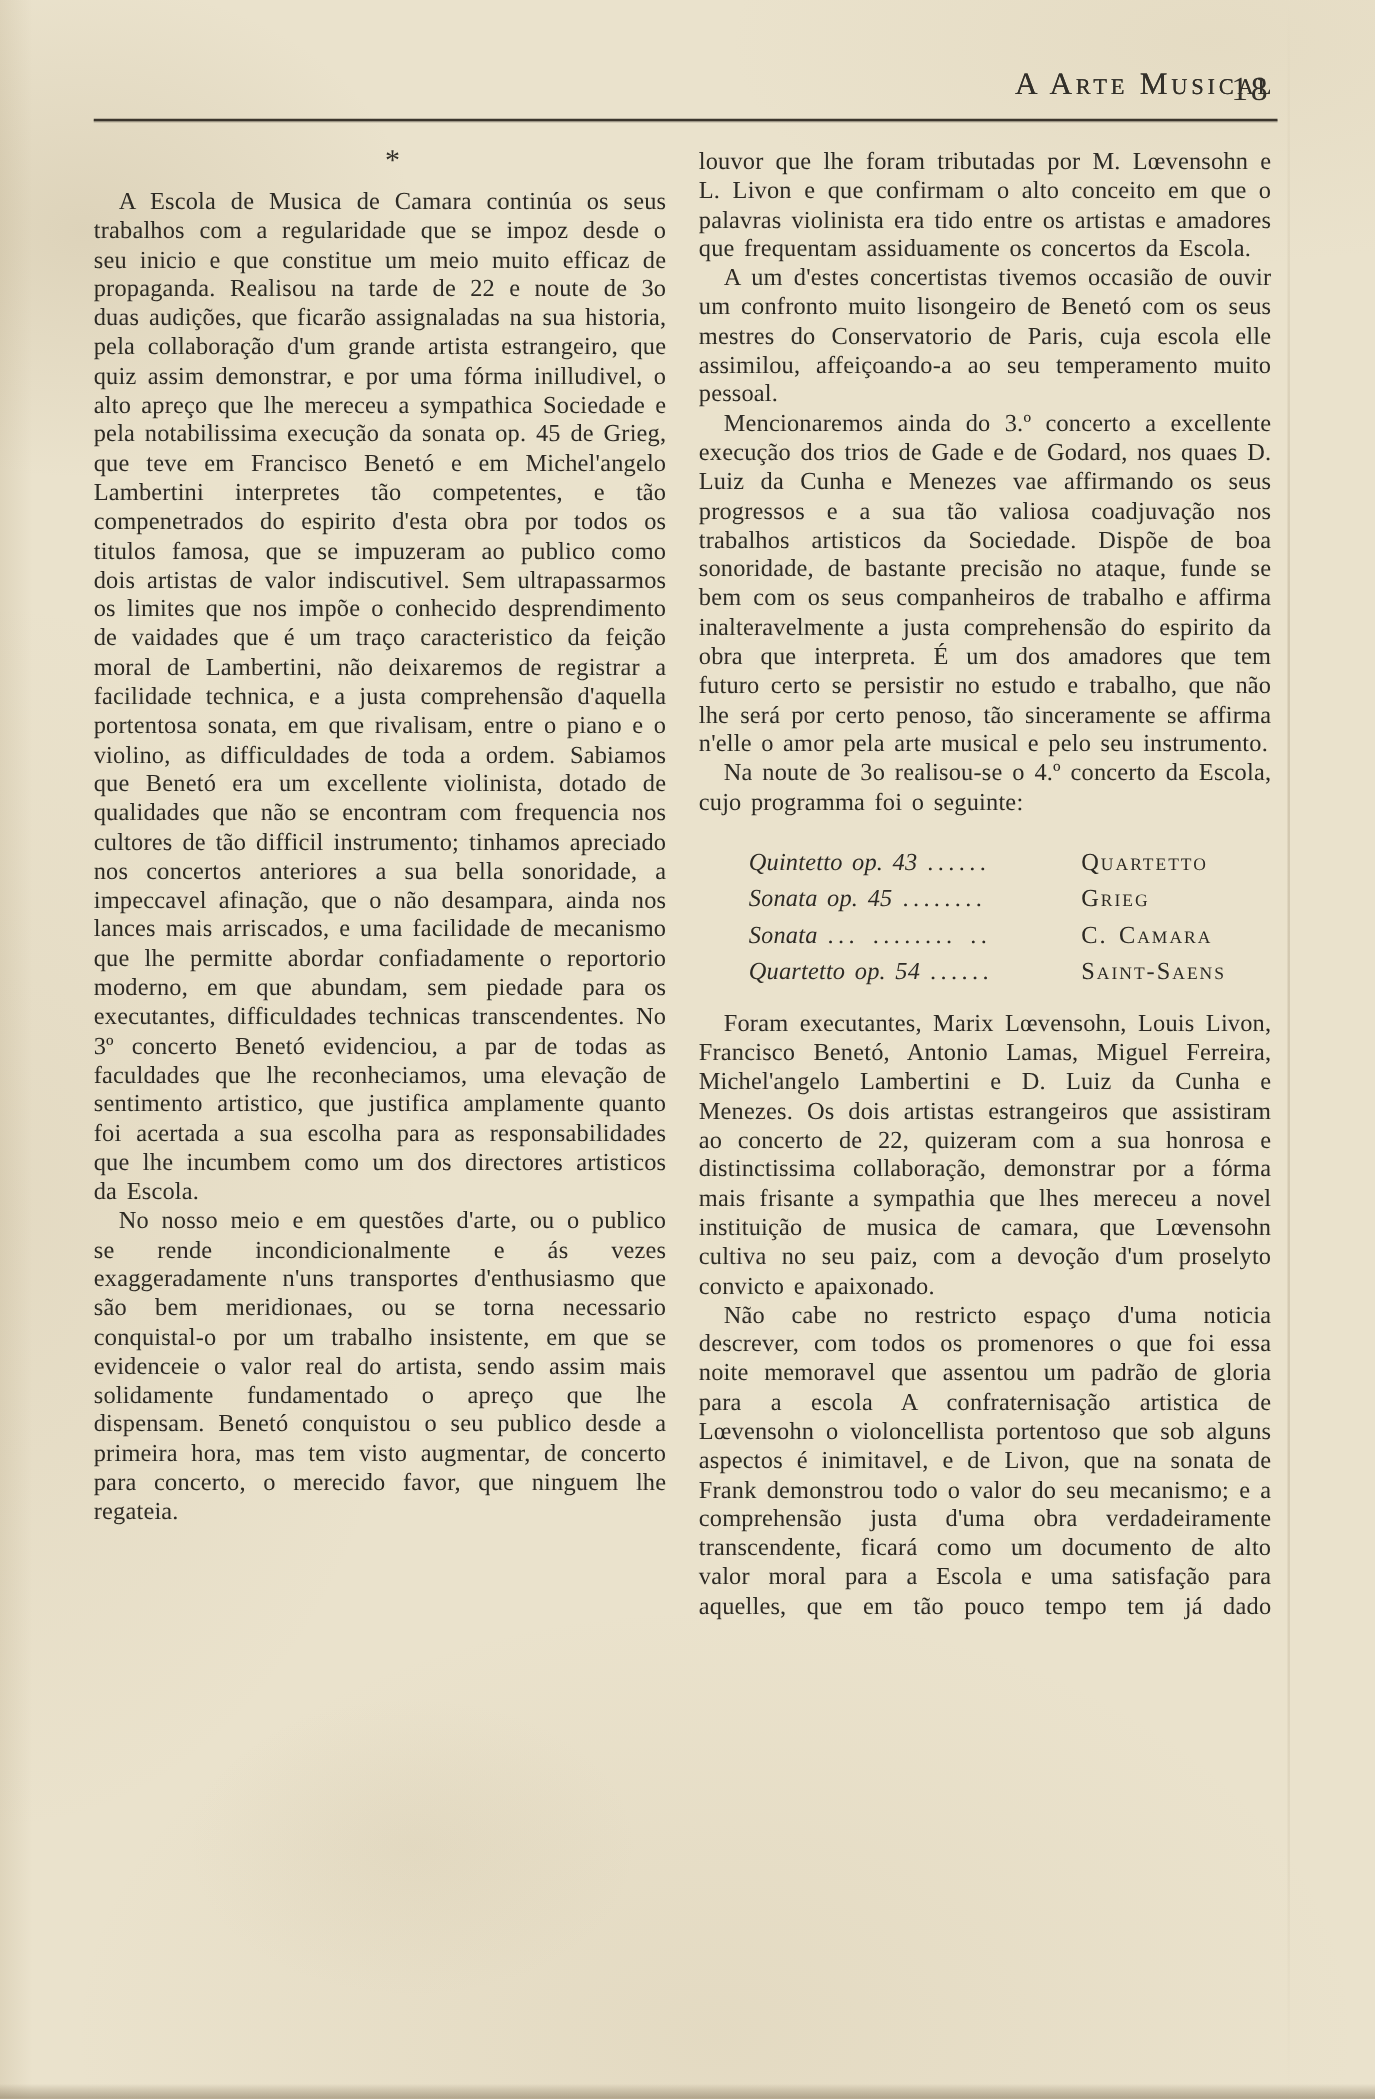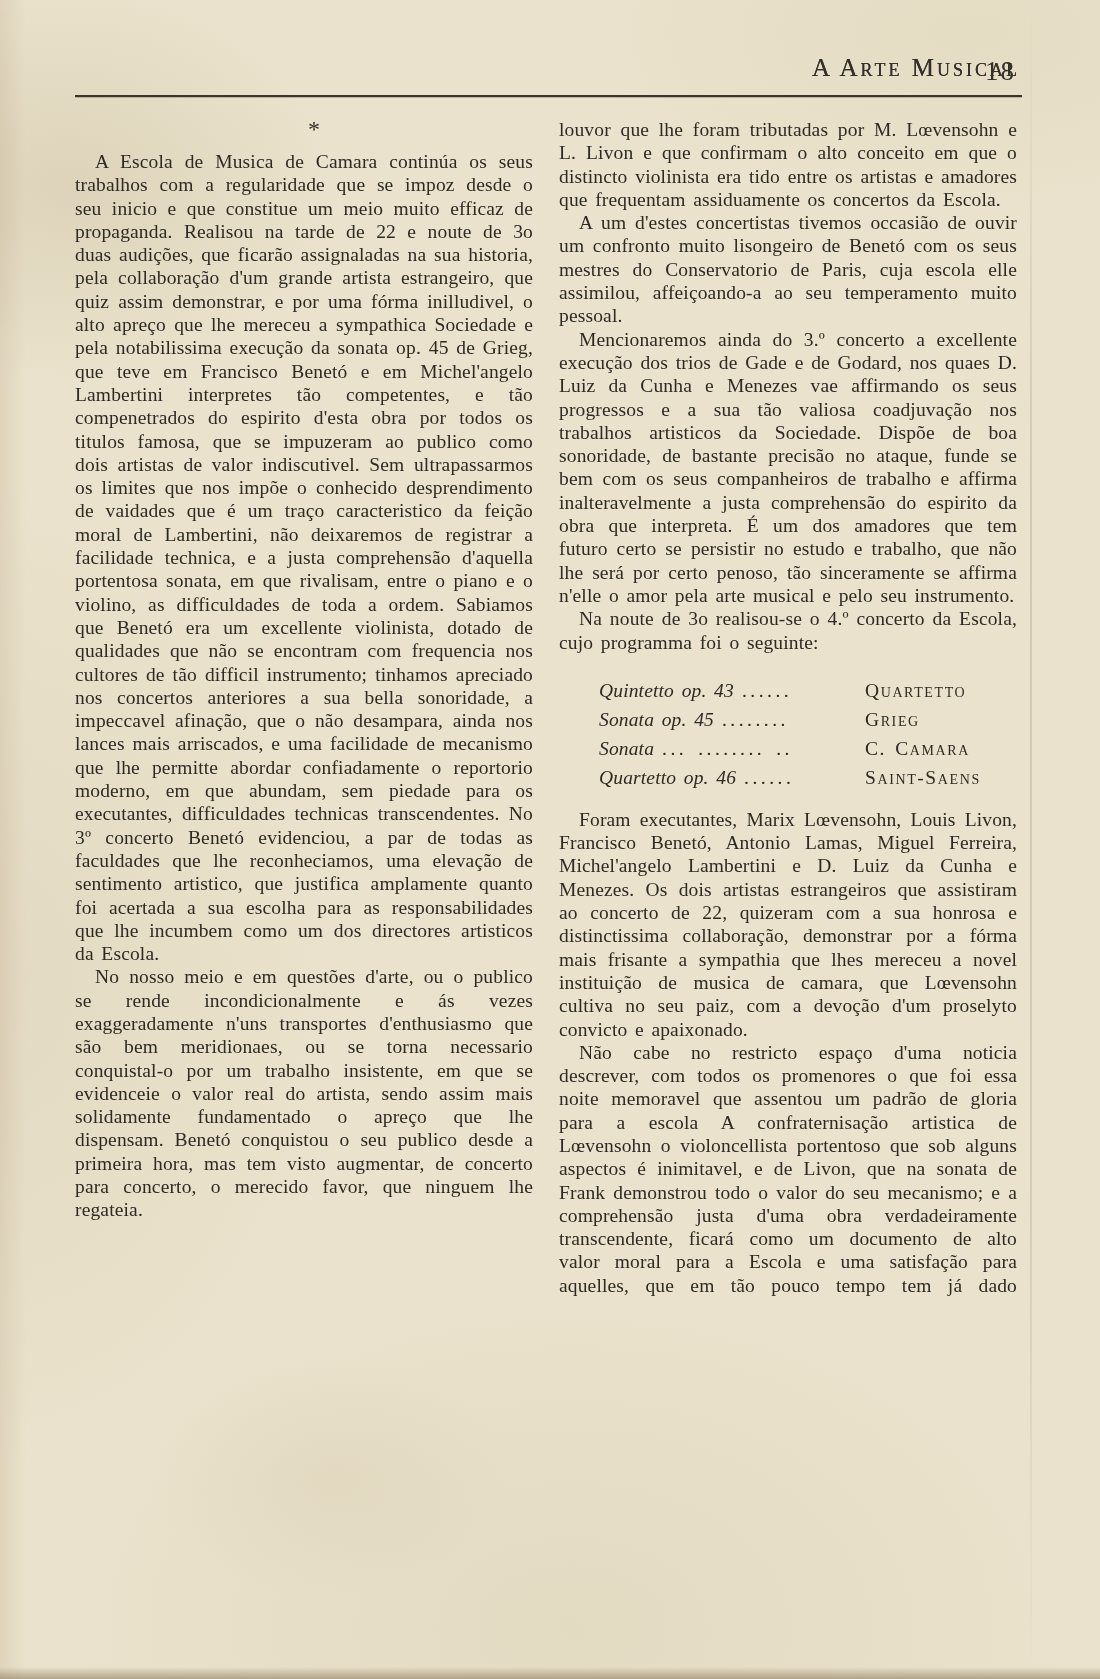--- a/index.html
+++ b/index.html
@@ -98,40 +98,40 @@
 
   <div class="columns">
 
     <div class="col">
       <p class="asterisk">*</p>
       <p>A Escola de Musica de Camara continúa os seus trabalhos com a regularidade que se impoz desde o seu inicio e que constitue um meio muito efficaz de propaganda. Realisou na tarde de 22 e noute de 3o duas audições, que ficarão assignaladas na sua historia, pela collaboração d'um grande artista estrangeiro, que quiz assim demonstrar, e por uma fórma inilludivel, o alto apreço que lhe mereceu a sympathica Sociedade e pela notabilissima execução da sonata op. 45 de Grieg, que teve em Francisco Benetó e em Michel'angelo Lambertini interpretes tão competentes, e tão compenetrados do espirito d'esta obra por todos os titulos famosa, que se impuzeram ao publico como dois artistas de valor indiscutivel. Sem ultrapassarmos os limites que nos impõe o conhecido desprendimento de vaidades que é um traço caracteristico da feição moral de Lambertini, não deixaremos de registrar a facilidade technica, e a justa comprehensão d'aquella portentosa sonata, em que rivalisam, entre o piano e o violino, as difficuldades de toda a ordem. Sabiamos que Benetó era um excellente violinista, dotado de qualidades que não se encontram com frequencia nos cultores de tão difficil instrumento; tinhamos apreciado nos concertos anteriores a sua bella sonoridade, a impeccavel afinação, que o não desampara, ainda nos lances mais arriscados, e uma facilidade de mecanismo que lhe permitte abordar confiadamente o reportorio moderno, em que abundam, sem piedade para os executantes, difficuldades technicas transcendentes. No 3º concerto Benetó evidenciou, a par de todas as faculdades que lhe reconheciamos, uma elevação de sentimento artistico, que justifica amplamente quanto foi acertada a sua escolha para as responsabilidades que lhe incumbem como um dos directores artisticos da Escola.</p>
       <p>No nosso meio e em questões d'arte, ou o publico se rende incondicionalmente e ás vezes exaggeradamente n'uns transportes d'enthusiasmo que são bem meridionaes, ou se torna necessario conquistal-o por um trabalho insistente, em que se evidenceie o valor real do artista, sendo assim mais solidamente fundamentado o apreço que lhe dispensam. Benetó conquistou o seu publico desde a primeira hora, mas tem visto augmentar, de concerto para concerto, o merecido favor, que ninguem lhe regateia.</p>
     </div>
 
     <div class="col">
-      <p class="no-indent">louvor que lhe foram tributadas por M. Lœvensohn e L. Livon e que confirmam o alto conceito em que o distincto violinista era tido entre os artistas e amadores que frequentam assiduamente os concertos da Escola.</p>
+      <p class="no-indent">louvor que lhe foram tributadas por M. Lœvensohn e L. Livon e que confirmam o alto conceito em que o palavras violinista era tido entre os artistas e amadores que frequentam assiduamente os concertos da Escola.</p>
       <p>A um d'estes concertistas tivemos occasião de ouvir um confronto muito lisongeiro de Benetó com os seus mestres do Conservatorio de Paris, cuja escola elle assimilou, affeiçoando-a ao seu temperamento muito pessoal.</p>
       <p>Mencionaremos ainda do 3.º concerto a excellente execução dos trios de Gade e de Godard, nos quaes D. Luiz da Cunha e Menezes vae affirmando os seus progressos e a sua tão valiosa coadjuvação nos trabalhos artisticos da Sociedade. Dispõe de boa sonoridade, de bastante precisão no ataque, funde se bem com os seus companheiros de trabalho e affirma inalteravelmente a justa comprehensão do espirito da obra que interpreta. É um dos amadores que tem futuro certo se persistir no estudo e trabalho, que não lhe será por certo penoso, tão sinceramente se affirma n'elle o amor pela arte musical e pelo seu instrumento.</p>
       <p>Na noute de 3o realisou-se o 4.º concerto da Escola, cujo programma foi o seguinte:</p>
 
       <div class="program">
         <div class="prog-row">
           <span class="prog-left"><span class="prog-piece">Quintetto op. 43</span><span class="prog-dots">......</span></span>
           <span class="prog-composer">Quartetto</span>
         </div>
         <div class="prog-row">
           <span class="prog-left"><span class="prog-piece">Sonata op. 45</span><span class="prog-dots">........</span></span>
           <span class="prog-composer">Grieg</span>
         </div>
         <div class="prog-row">
           <span class="prog-left"><span class="prog-piece">Sonata</span><span class="prog-dots">... ........ ..</span></span>
           <span class="prog-composer">C. Camara</span>
         </div>
         <div class="prog-row">
-          <span class="prog-left"><span class="prog-piece">Quartetto op. 46</span><span class="prog-dots">......</span></span>
+          <span class="prog-left"><span class="prog-piece">Quartetto op. 54</span><span class="prog-dots">......</span></span>
           <span class="prog-composer">Saint-Saens</span>
         </div>
       </div>
 
       <p>Foram executantes, Marix Lœvensohn, Louis Livon, Francisco Benetó, Antonio Lamas, Miguel Ferreira, Michel'angelo Lambertini e D. Luiz da Cunha e Menezes. Os dois artistas estrangeiros que assistiram ao concerto de 22, quizeram com a sua honrosa e distinctissima collaboração, demonstrar por a fórma mais frisante a sympathia que lhes mereceu a novel instituição de musica de camara, que Lœvensohn cultiva no seu paiz, com a devoção d'um proselyto convicto e apaixonado.</p>
       <p class="continues">Não cabe no restricto espaço d'uma noticia descrever, com todos os promenores o que foi essa noite memoravel que assentou um padrão de gloria para a escola A confraternisação artistica de Lœvensohn o violoncellista portentoso que sob alguns aspectos é inimitavel, e de Livon, que na sonata de Frank demonstrou todo o valor do seu mecanismo; e a comprehensão justa d'uma obra verdadeiramente transcendente, ficará como um documento de alto valor moral para a Escola e uma satisfação para aquelles, que em tão pouco tempo tem já dado</p>
     </div>
 
   </div>
 </div>

